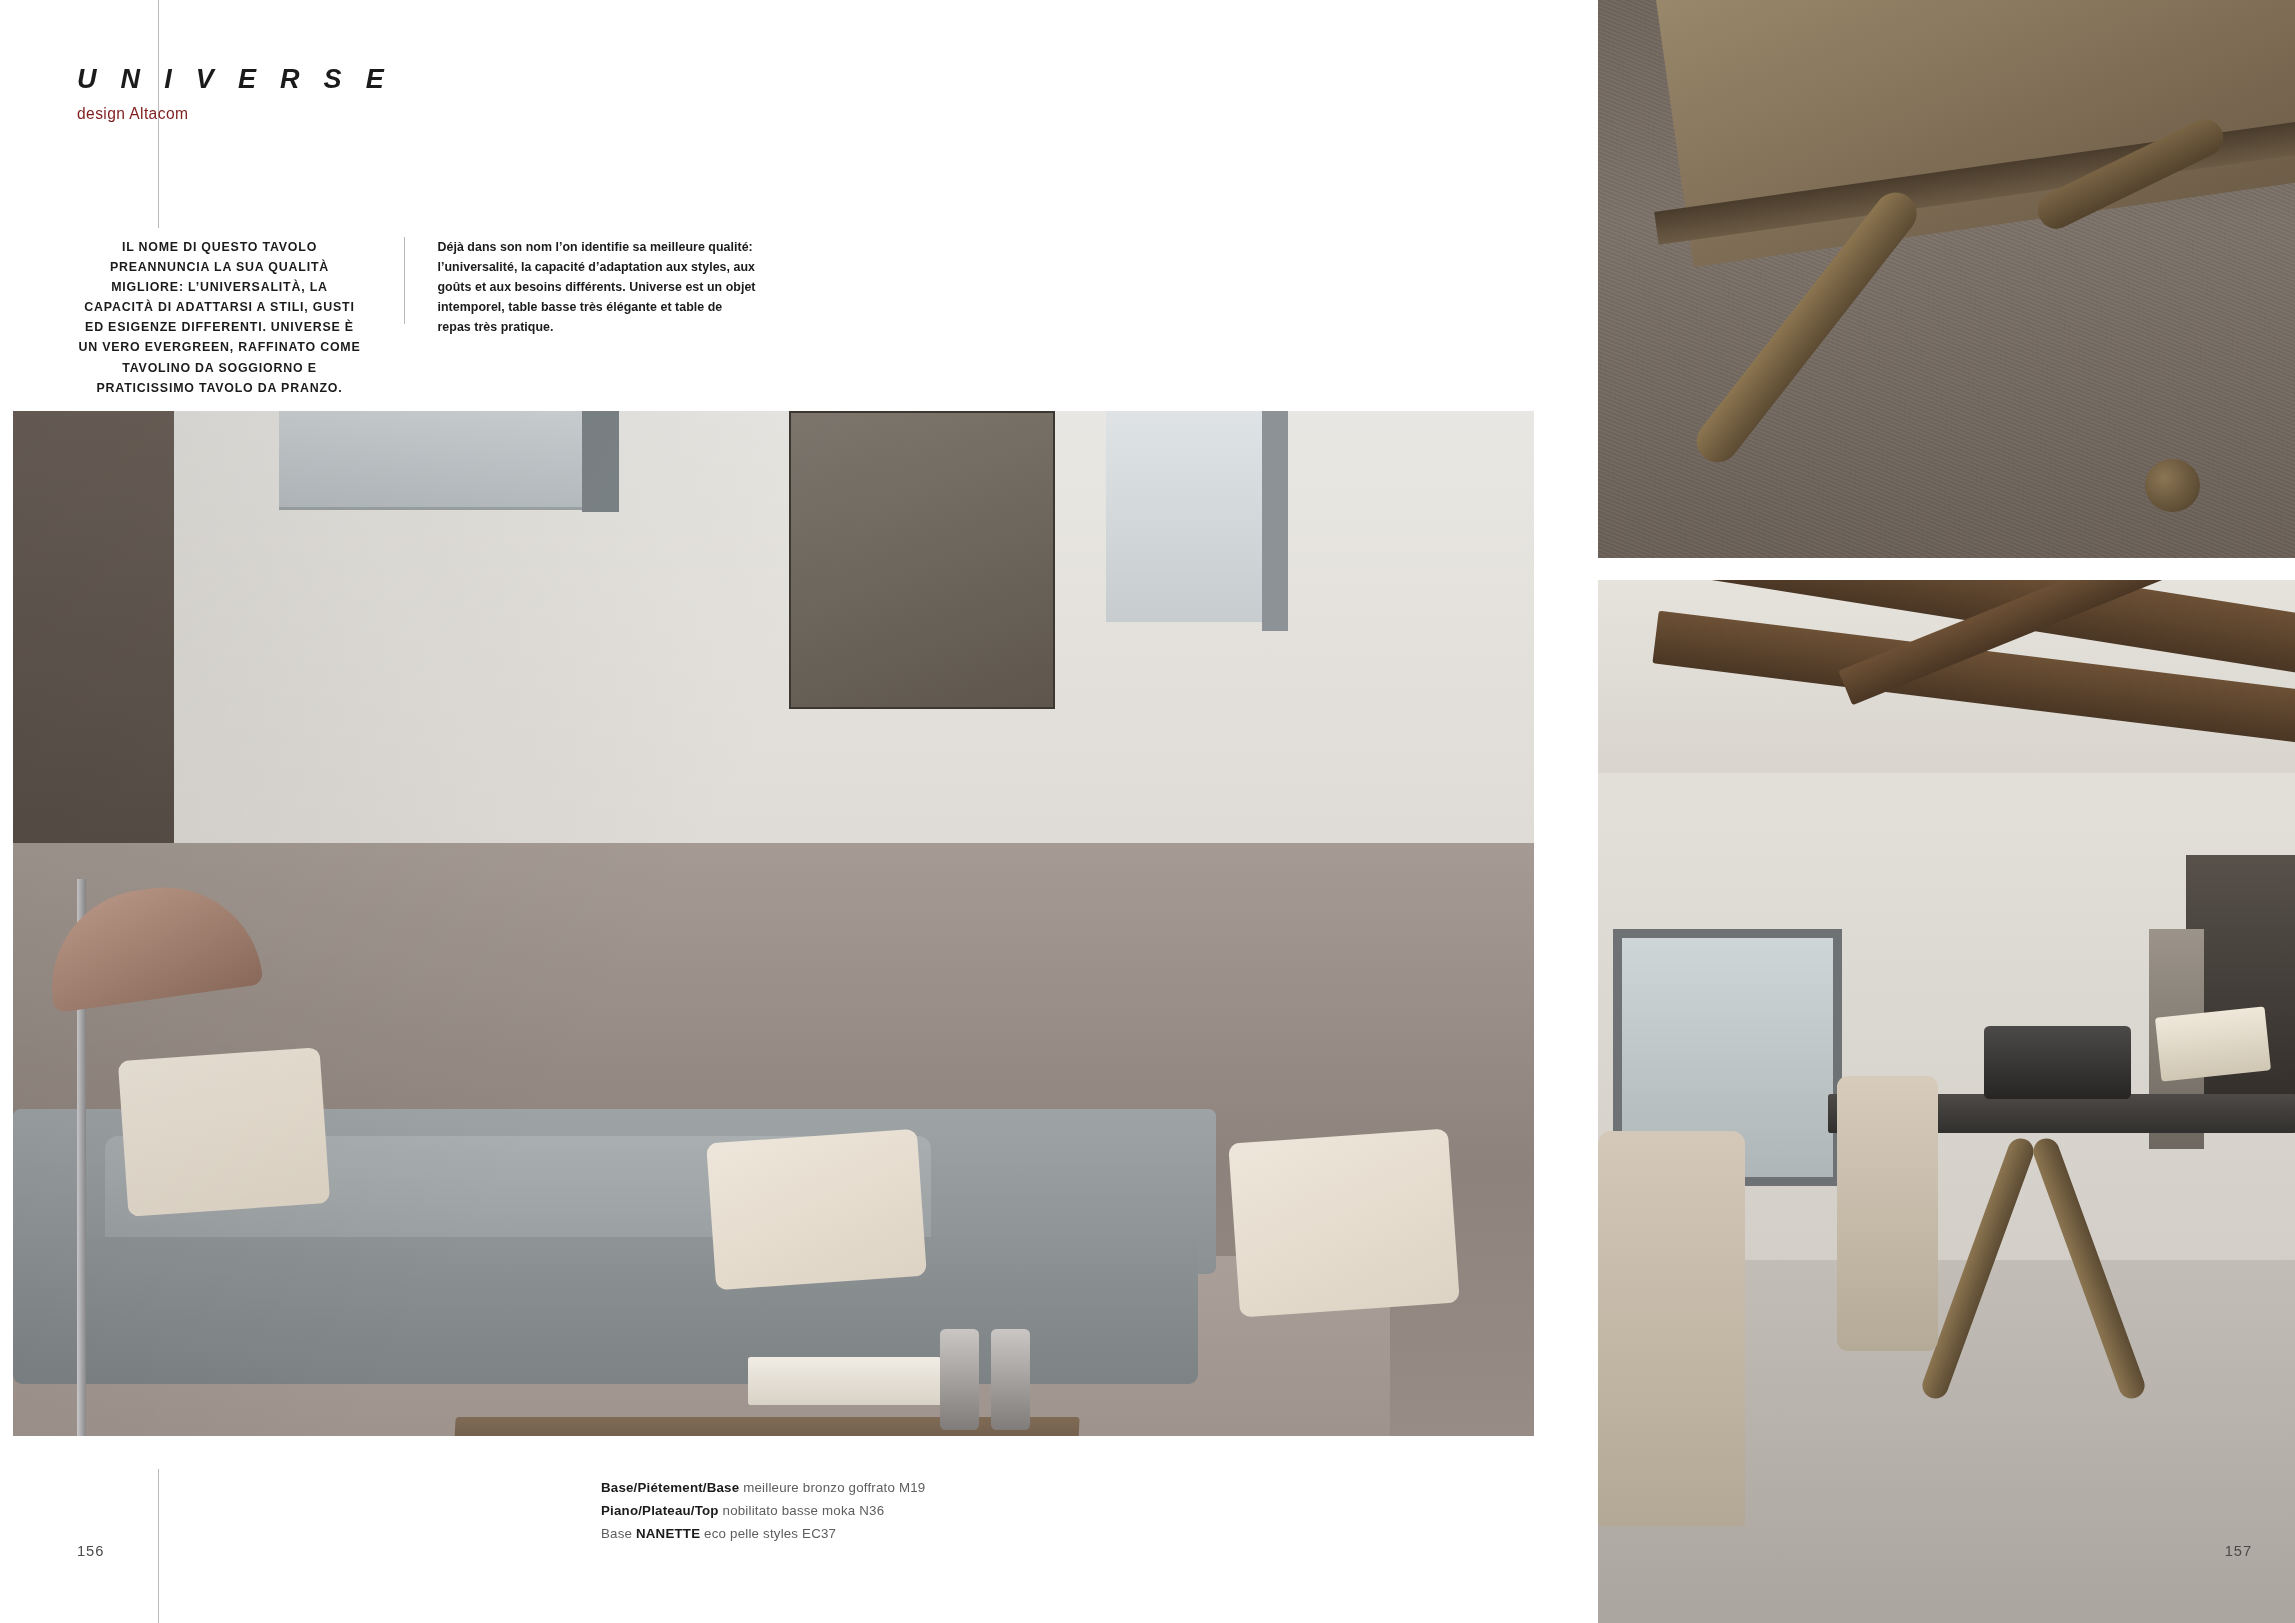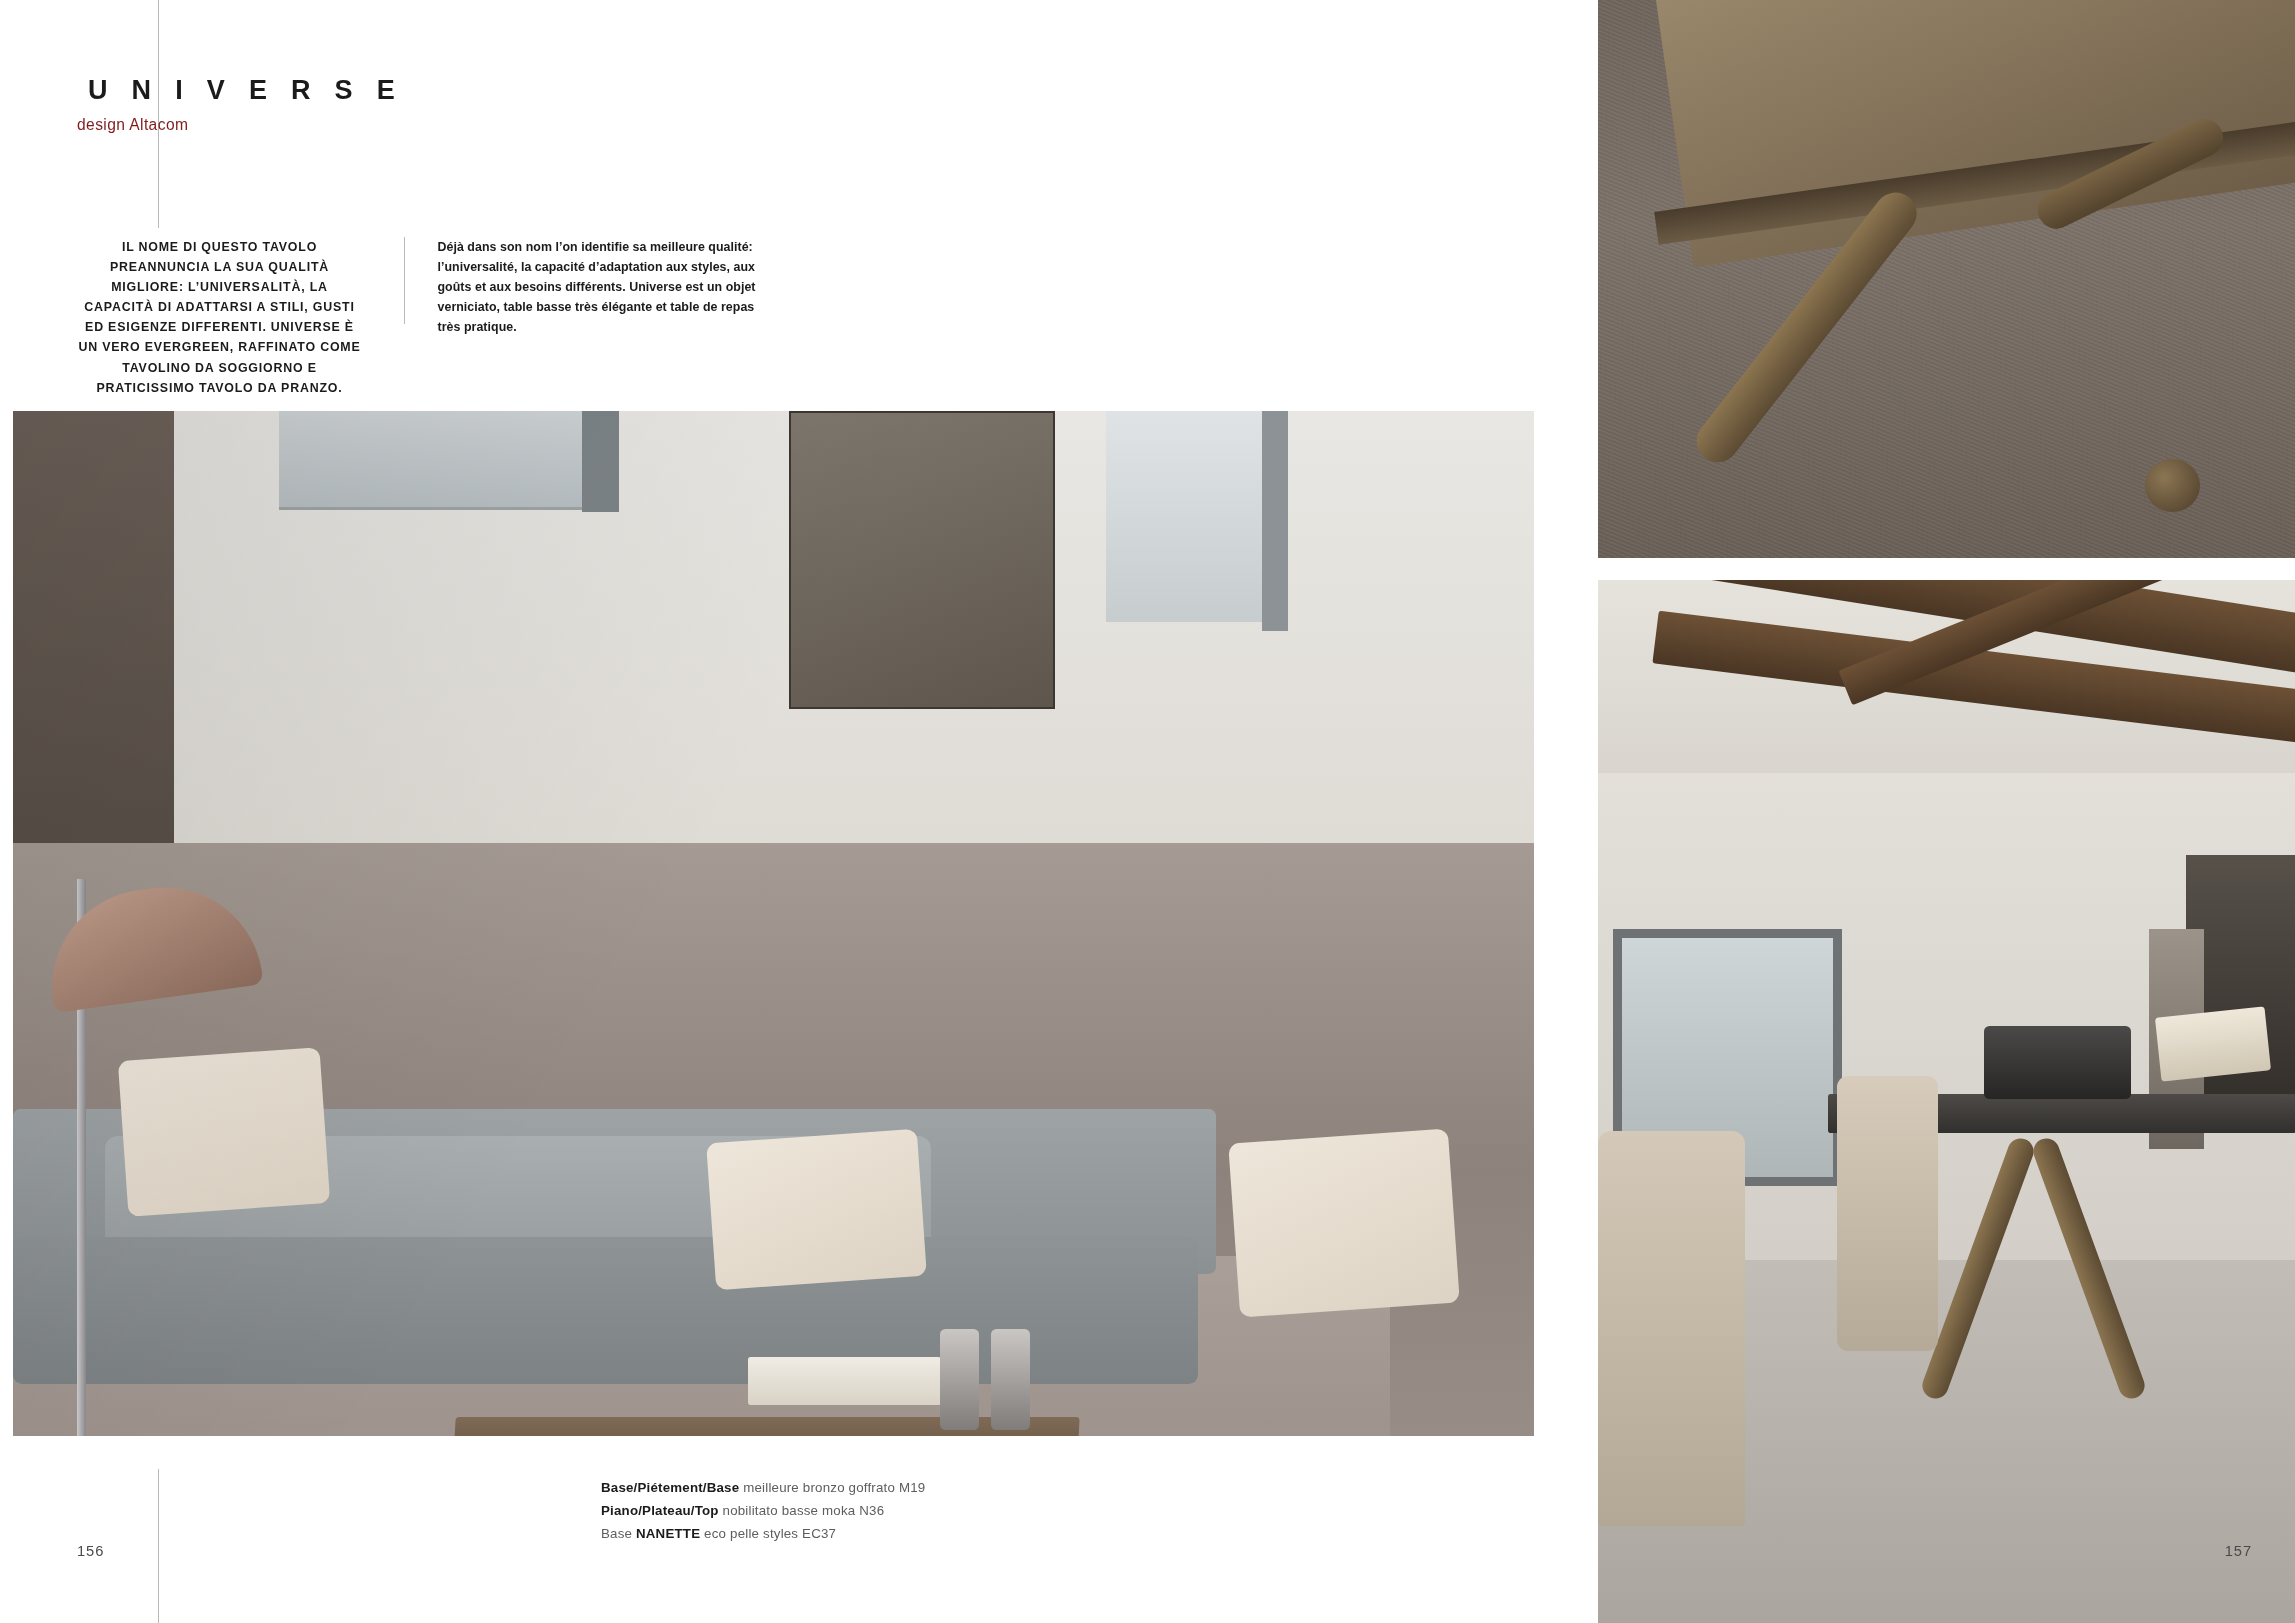--- a/index.html
+++ b/index.html
@@ -52,21 +52,22 @@
     left: 77px;
     top: 66px;
     width: 826px;
   }
   .brand-title {
     font-size: 27px;
     font-weight: bold;
     letter-spacing: 8.3px;
     color: #1b1b1b;
     line-height: 1;
-    margin: 11px;
+    margin: 0;
+    font-style: italic;
   }
   .brand-sub {
     font-size: 15.6px;
     color: #7f1d1d;
     letter-spacing: 0.4px;
     margin-top: 12px;
   }
 
   .desc-wrap {
     position: absolute;
@@ -402,21 +403,21 @@
     <div class="title-block">
       <h1 class="brand-title">U N I V E R S E</h1>
       <div class="brand-sub">design Altacom</div>
     </div>
 
     <div class="desc-wrap">
       <div class="desc-col c1">
         <p class="desc-it">IL NOME DI QUESTO TAVOLO PREANNUNCIA LA SUA QUALITÀ MIGLIORE: L’UNIVERSALITÀ, LA CAPACITÀ DI ADATTARSI A STILI, GUSTI ED ESIGENZE DIFFERENTI. UNIVERSE È UN VERO EVERGREEN, RAFFINATO COME TAVOLINO DA SOGGIORNO E PRATICISSIMO TAVOLO DA PRANZO.</p>
       </div>
       <div class="desc-col c2">
-        <p class="desc-txt">Déjà dans son nom l’on identifie sa meilleure qualité: l’universalité, la capacité d’adaptation aux styles, aux goûts et aux besoins différents. Universe est un objet verniciato, table basse très élégante et table de repas très pratique.</p>
+        <p class="desc-txt">Déjà dans son nom l’on identifie sa meilleure qualité: l’universalité, la capacité d’adaptation aux styles, aux goûts et aux besoins différents. Universe est un objet intemporel, table basse très élégante et table de repas très pratique.</p>
       </div>
     </div>
 
     <div class="hero">
       <div class="wall-main"></div>
       <div class="wall-left2"></div>
       <div class="window-top"></div>
       <div class="window-top2"></div>
       <div class="window-right"></div>
       <div class="window-right2"></div>

